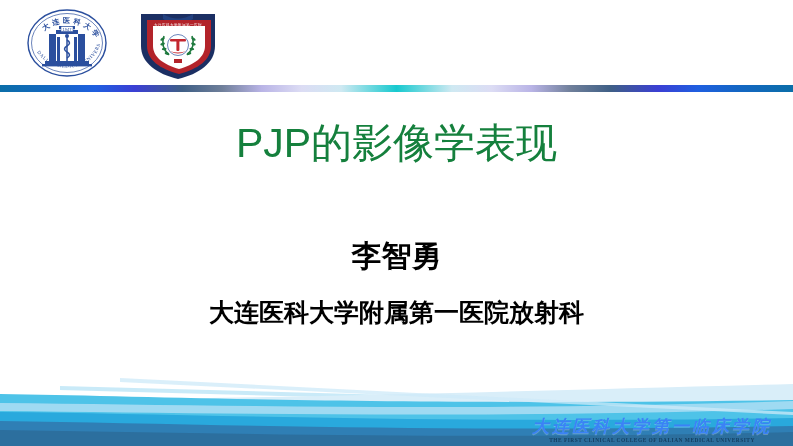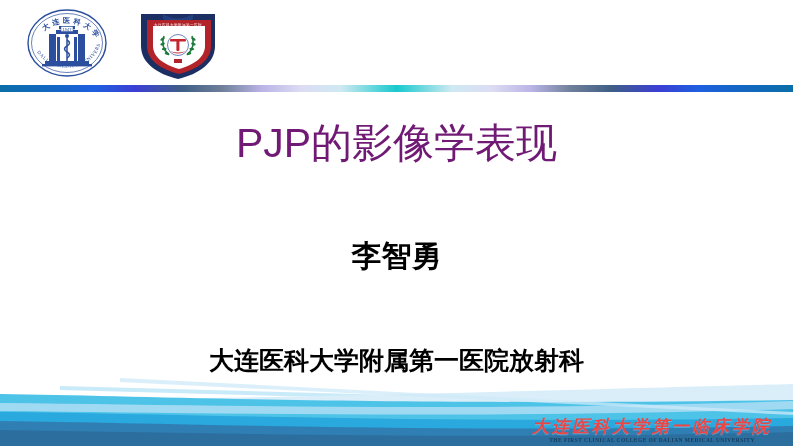--- a/index.html
+++ b/index.html
@@ -64,21 +64,21 @@
 
   
   #title {
     position: absolute;
     left: 0;
     top: 121px;
     width: 793px;
     text-align: center;
     font-size: 41px;
     font-weight: 400;
-    color: #701a75;
+    color: #15803d;
     letter-spacing: 0px;
     line-height: 1.1;
     white-space: nowrap;
   }
   #author {
     position: absolute;
     left: 0;
     top: 239px;
     width: 793px;
     text-align: center;
@@ -91,21 +91,20 @@
     position: absolute;
     left: 0;
     top: 299px;
     width: 793px;
     text-align: center;
     font-size: 25px;
     font-weight: bold;
     color: #000000;
     line-height: 1.1;
     white-space: nowrap;
-    margin-top: 48px;
   }
 
   
   #wave {
     position: absolute;
     left: 0;
     bottom: 0;
     width: 793px;
     height: 70px;
   }
@@ -116,21 +115,21 @@
     right: 10px;
     bottom: 3px;
     text-align: center;
     width: 262px;
   }
   #footer-cn {
     font-family: "Liberation Serif", "DejaVu Serif", serif;
     font-size: 17px;
     font-weight: bold;
     font-style: italic;
-    color: #ef4444;
+    color: #3b82f6;
     letter-spacing: 3px;
     line-height: 1.05;
     white-space: nowrap;
     text-shadow: 0 1px 0 rgba(255,255,255,0.25);
   }
   #footer-en {
     font-family: "Liberation Serif", "DejaVu Serif", serif;
     font-size: 5.4px;
     font-weight: bold;
     color: #123c5e;

